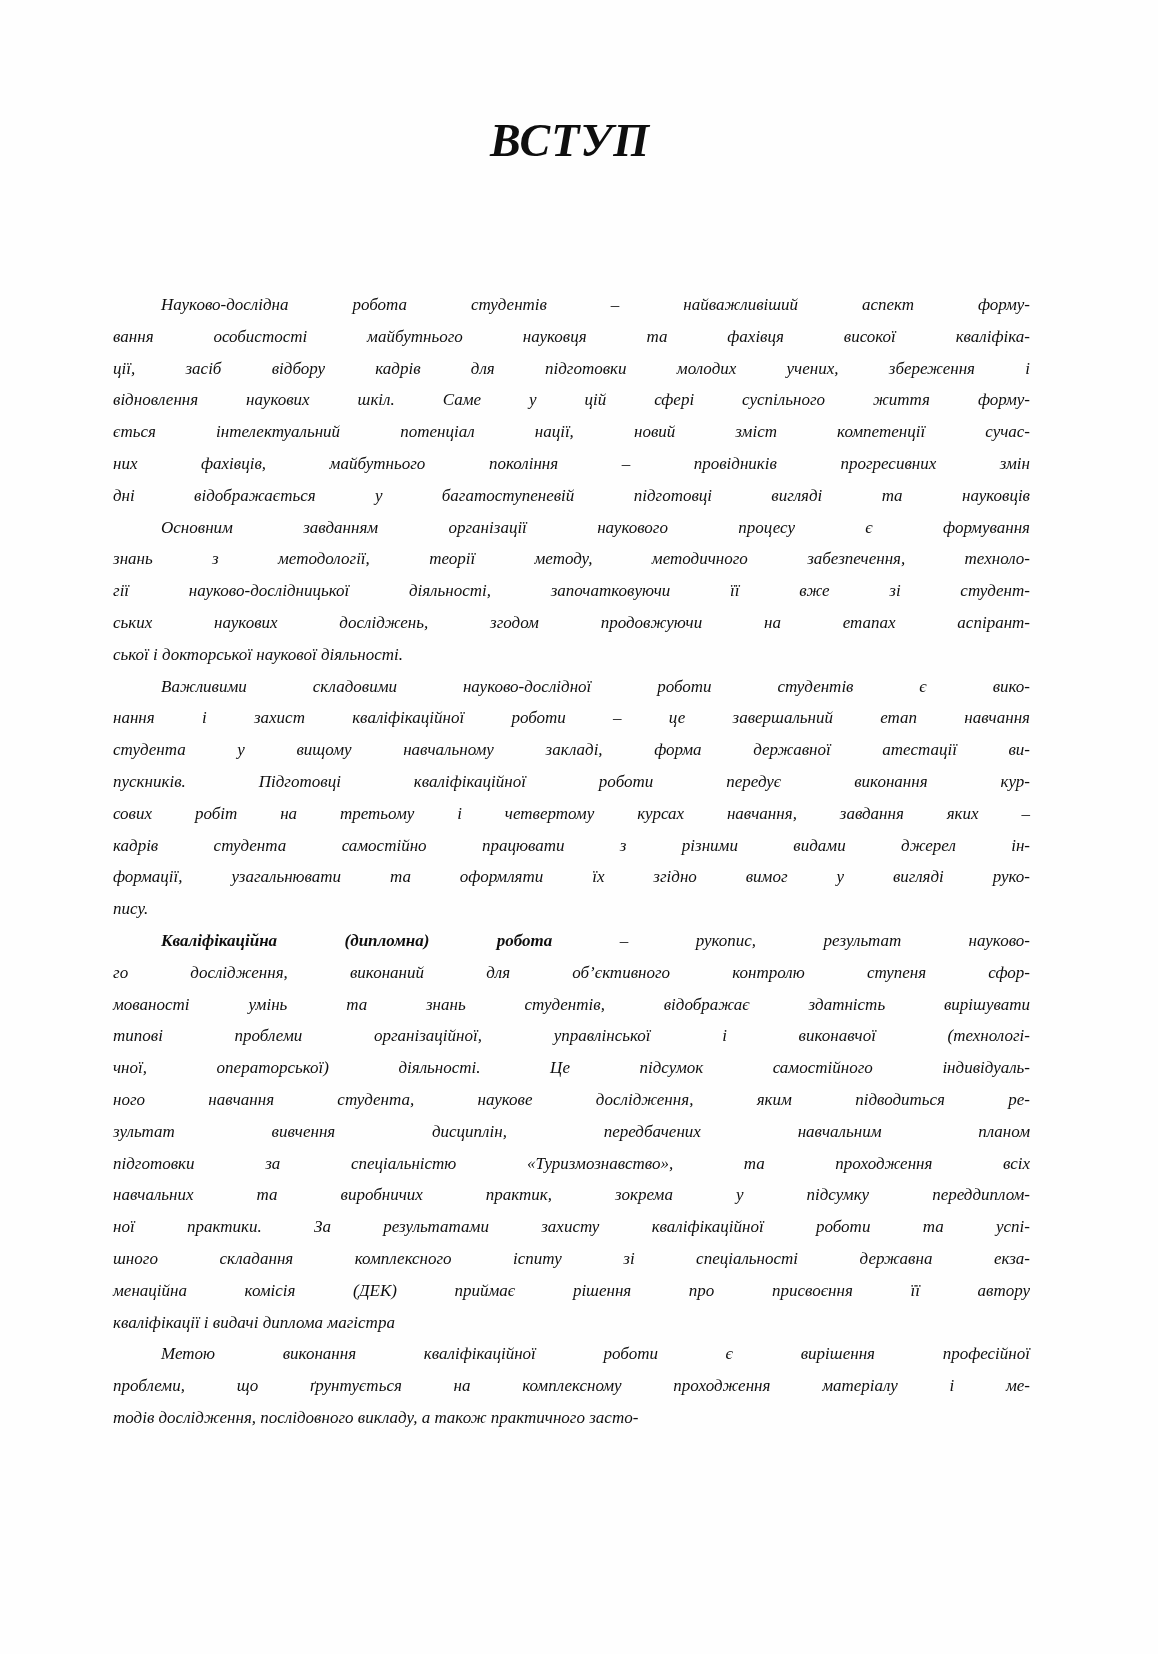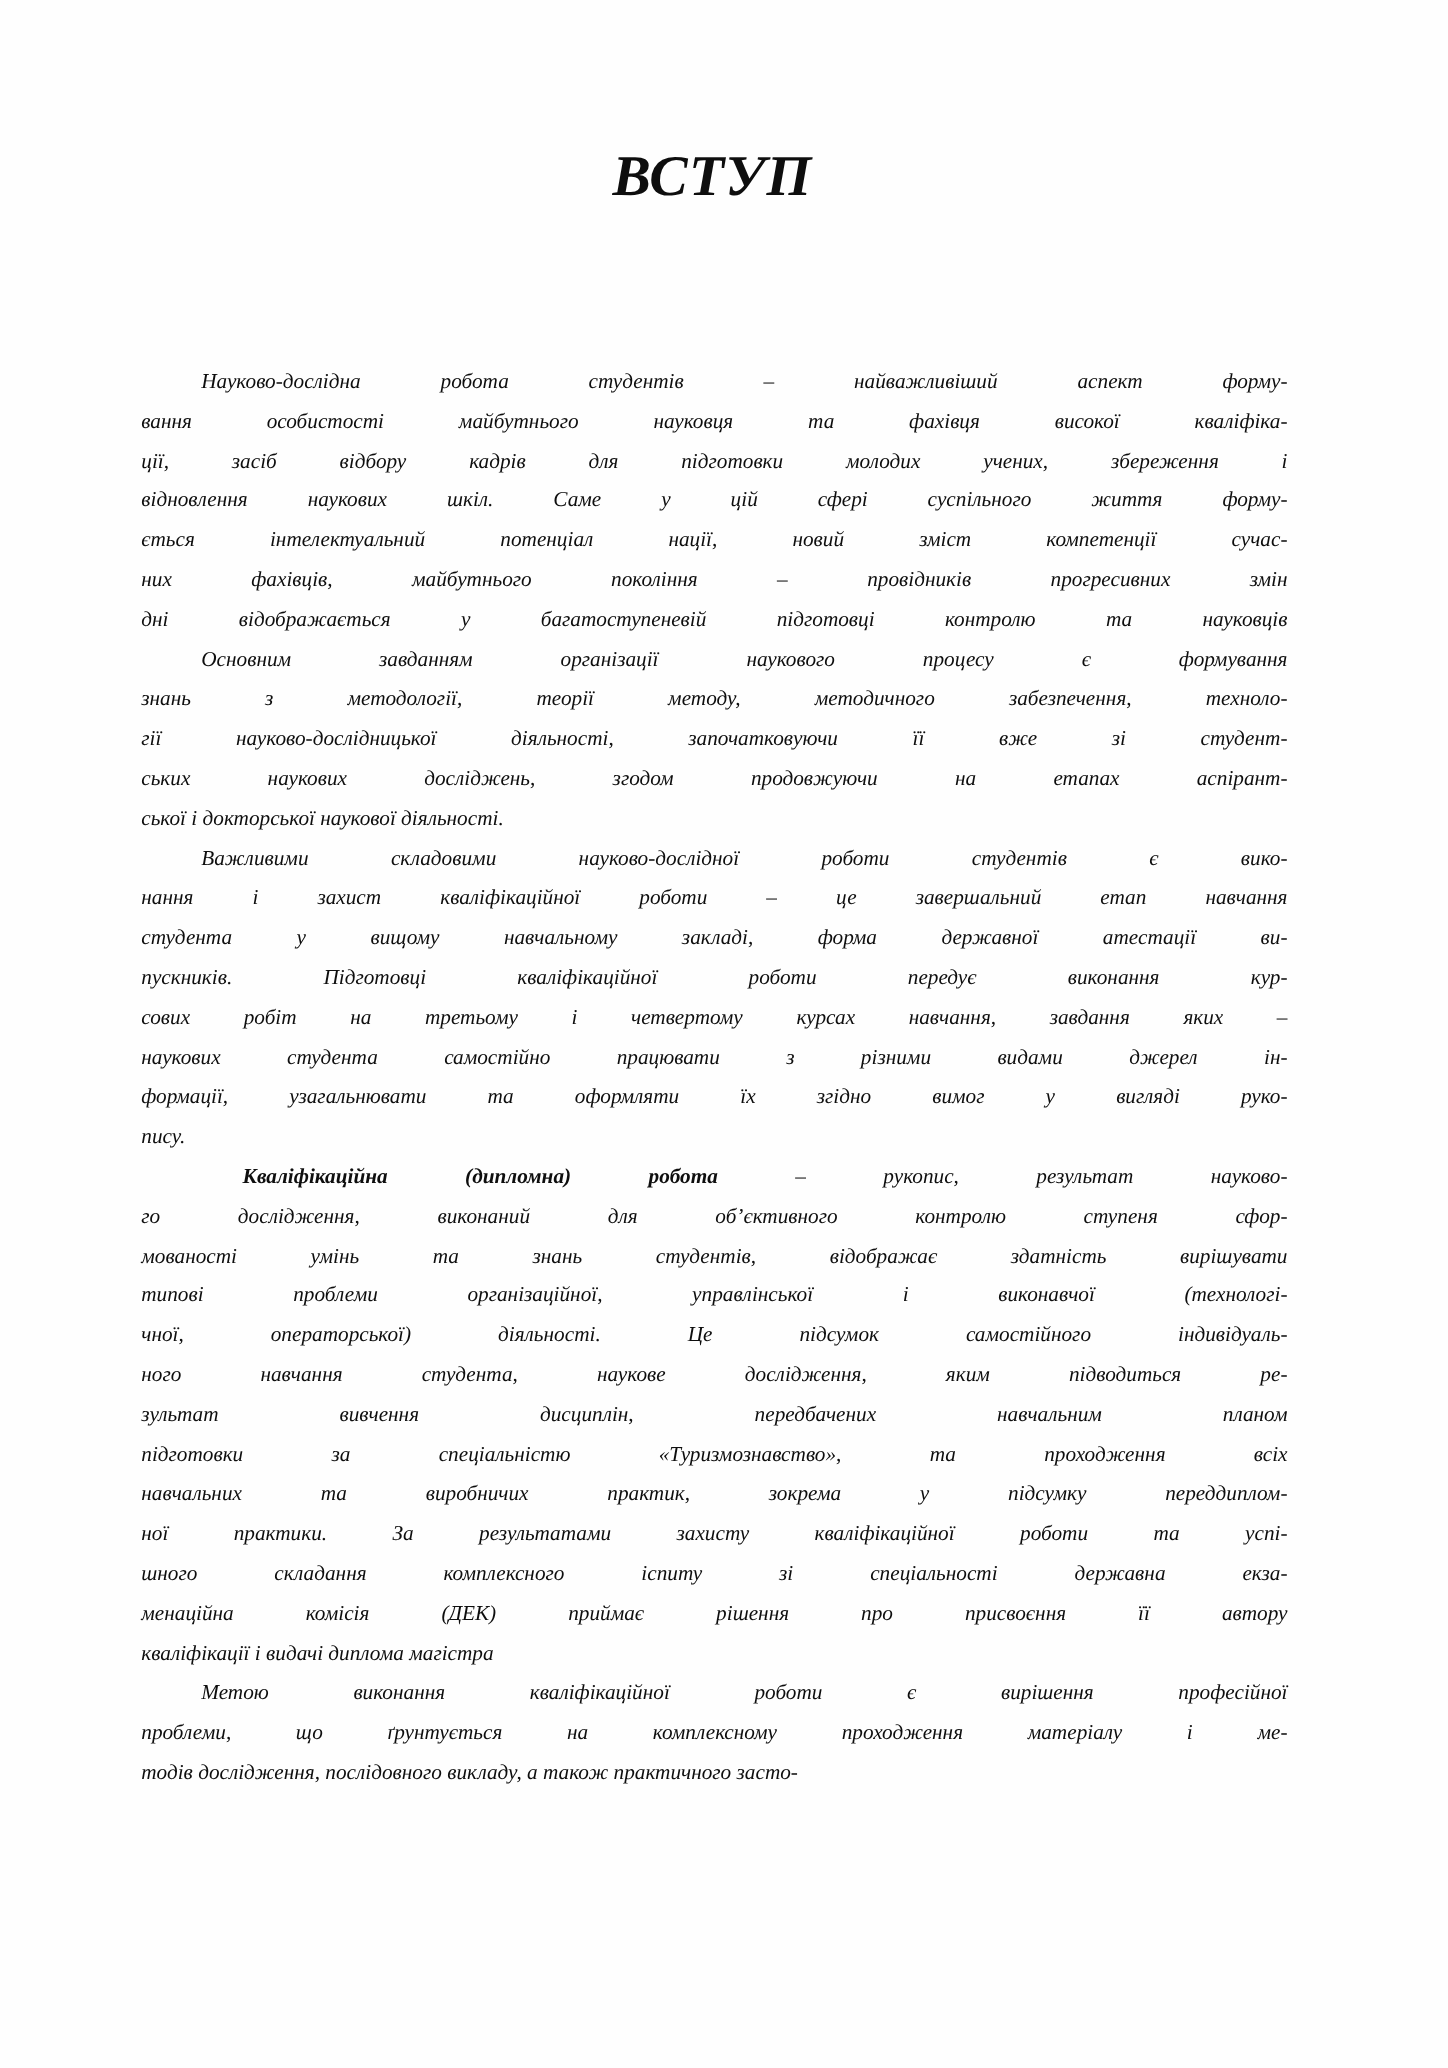--- a/index.html
+++ b/index.html
@@ -45,54 +45,54 @@
   .paragraph { margin: 0; }
   .line {
     font-size: 17px;
     line-height: 31.8px;
     text-align: justify;
     text-align-last: justify;
     font-style: italic;
   }
   .line.last { text-align-last: left; }
   .line.first { text-indent: 48px; }
-  .line b { font-weight: bold; margin-left: 33px; }
+  .line b { font-weight: bold; }
 </style>
 </head>
 <body>
 
 <div class="heading-row">
   <h1 class="chapter-title">ВСТУП</h1>
   <div class="heading-rule"></div>
 </div>
 
 <div class="body-text">
     <div class="paragraph">
       <div class="line first">Науково-дослідна робота студентів – найважливіший аспект форму-</div>
       <div class="line">вання особистості майбутнього науковця та фахівця високої кваліфіка-</div>
       <div class="line">ції, засіб відбору кадрів для підготовки молодих учених, збереження і</div>
       <div class="line">відновлення наукових шкіл. Саме у цій сфері суспільного життя форму-</div>
       <div class="line">ється інтелектуальний потенціал нації, новий зміст компетенції сучас-</div>
       <div class="line">них фахівців, майбутнього покоління – провідників прогресивних змін</div>
-      <div class="line">дні відображається у багатоступеневій підготовці контролю та науковців</div>
+      <div class="line">дні відображається у багатоступеневій підготовці вигляді та науковців</div>
     </div>
     <div class="paragraph">
       <div class="line first">Основним завданням організації наукового процесу є формування</div>
       <div class="line">знань з методології, теорії методу, методичного забезпечення, техноло-</div>
       <div class="line">гії науково-дослідницької діяльності, започатковуючи її вже зі студент-</div>
       <div class="line">ських наукових досліджень, згодом продовжуючи на етапах аспірант-</div>
       <div class="line last">ської і докторської наукової діяльності.</div>
     </div>
     <div class="paragraph">
       <div class="line first">Важливими складовими науково-дослідної роботи студентів є вико-</div>
       <div class="line">нання і захист кваліфікаційної роботи – це завершальний етап навчання</div>
       <div class="line">студента у вищому навчальному закладі, форма державної атестації ви-</div>
       <div class="line">пускників. Підготовці кваліфікаційної роботи передує виконання кур-</div>
       <div class="line">сових робіт на третьому і четвертому курсах навчання, завдання яких –</div>
-      <div class="line">наукових студента самостійно працювати з різними видами джерел ін-</div>
+      <div class="line">кадрів студента самостійно працювати з різними видами джерел ін-</div>
       <div class="line">формації, узагальнювати та оформляти їх згідно вимог у вигляді руко-</div>
       <div class="line last">пису.</div>
     </div>
     <div class="paragraph">
       <div class="line first"><b>Кваліфікаційна (дипломна) робота</b> – рукопис, результат науково-</div>
       <div class="line">го дослідження, виконаний для об’єктивного контролю ступеня сфор-</div>
       <div class="line">мованості умінь та знань студентів, відображає здатність вирішувати</div>
       <div class="line">типові проблеми організаційної, управлінської і виконавчої (технологі-</div>
       <div class="line">чної, операторської) діяльності. Це підсумок самостійного індивідуаль-</div>
       <div class="line">ного навчання студента, наукове дослідження, яким підводиться ре-</div>

